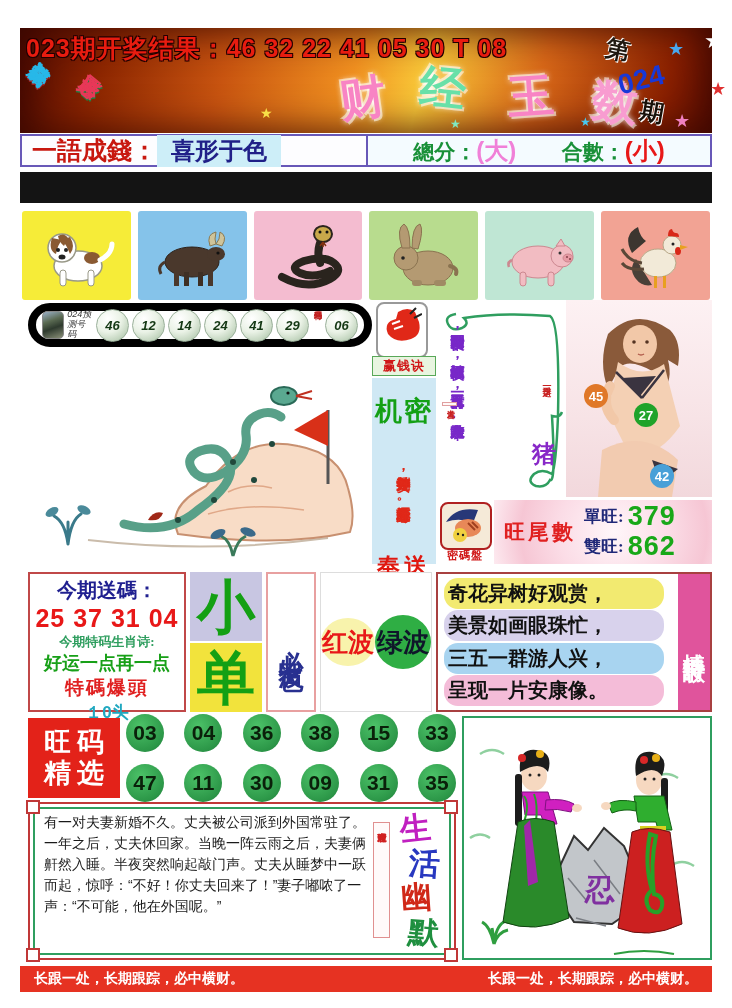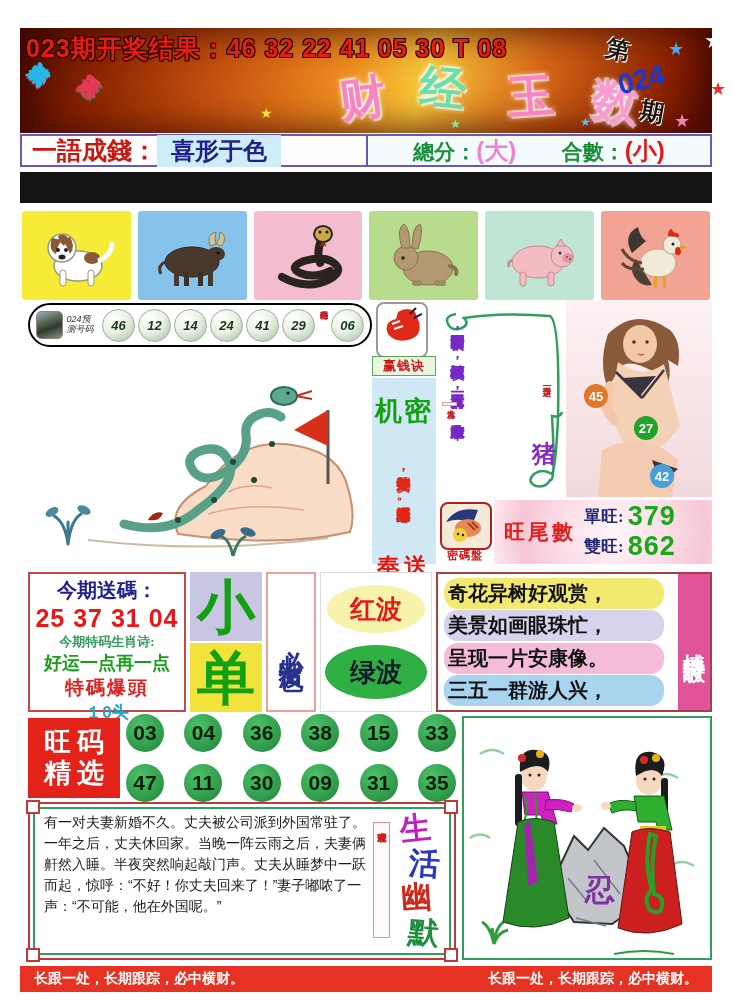--- a/index.html
+++ b/index.html
@@ -51,21 +51,21 @@
 
   .black-bar{left:20px;top:172px;width:692px;height:31px;background:#141414;}
 
   
   .animals{left:22px;top:205px;width:688px;height:95px;display:flex;gap:7px;}
   .animal-tile{flex:1;border-radius:3px;display:flex;align-items:center;justify-content:center;margin-top:6px;}
   .bg-dog{background:#f6ec38;}.bg-ox{background:#85c3ea;}.bg-snake{background:#f4bcd0;}
   .bg-rabbit{background:#b8dc8e;}.bg-pig{background:#bfe6d4;}.bg-rooster{background:#f2a394;}
 
   
-  .pred-bar{left:28px;top:303px;width:344px;height:44px;border:2px solid #000000;border-radius:22px;
+  .pred-bar{left:28px;top:303px;width:344px;height:44px;border:8px solid #000000;border-radius:22px;
     background:#fff;display:flex;align-items:center;box-sizing:border-box;padding:0 6px;gap:3px;}
   .pred-thumb{width:36px;height:26px;border-radius:5px;border:1px solid #888;
     background:linear-gradient(160deg,#9ab0c8 0%,#5a6a52 35%,#2e3a2e 60%,#8a9078 100%);}
   .pred-label{font-size:9px;font-style:italic;color:#333;width:46px;line-height:1.1;}
   .ball{width:31px;height:31px;border-radius:50%;flex:none;
     background:radial-gradient(circle at 35% 28%,#ffffff,#eaf2e6 45%,#bcd0b8 80%,#9ab49a);
     border:1px solid #9ab09a;display:flex;align-items:center;justify-content:center;
     font-family:Liberation Sans, sans-serif;font-style:italic;font-weight:bold;font-size:13px;color:#143814;}
   .special-label{writing-mode:vertical-rl;text-orientation:upright;font-size:8px;color:#c02020;
     font-weight:bold;line-height:1;height:40px;margin:0 1px;}
@@ -95,21 +95,21 @@
   .scroll-hint-label{position:absolute;left:102px;top:80px;writing-mode:vertical-rl;text-orientation:upright;
     font-size:9px;color:#c82020;font-weight:bold;}
   .scroll-hint-value{position:absolute;left:94px;top:138px;font-size:24px;color:#8828c8;font-weight:bold;
     font-family:"Liberation Serif",serif;}
 
   .woman-photo{left:566px;top:300px;width:146px;height:197px;
     background:linear-gradient(180deg,#fdf1f3,#f7e3e6 60%,#f2d8dc);overflow:hidden;}
   .badge{position:absolute;width:24px;height:24px;border-radius:50%;color:#fff;font-weight:bold;
     font-size:13px;display:flex;align-items:center;justify-content:center;}
   .badge45{left:18px;top:84px;background:#e07828;}
-  .badge27{left:68px;top:116px;background:#1fa32a;}
+  .badge27{left:68px;top:103px;background:#1fa32a;}
   .badge42{left:84px;top:164px;background:#48a0d8;}
 
   .codeplate{left:440px;top:502px;width:48px;height:44px;border:2px solid #b02020;border-radius:8px;
     background:#f5ead8;}
   .codeplate-label{left:438px;top:548px;width:54px;text-align:center;color:#d01818;font-weight:bold;
     font-size:11px;font-family:"Liberation Serif",serif;letter-spacing:1px;}
   .wangwei{left:494px;top:500px;width:218px;height:64px;
     background:radial-gradient(circle at 55% 50%,#fff6f9,#fbdce6 45%,#f6c6d4 75%,#fdeaf0);
     display:flex;align-items:center;}
   .wangwei-title{color:#e02020;font-weight:bold;font-size:21px;letter-spacing:3px;margin-left:10px;
@@ -135,21 +135,21 @@
   .xd-bottom{left:190px;top:643px;width:72px;height:69px;background:#f2e33c;display:flex;
     align-items:center;justify-content:center;}
   .xd-char{color:#14a014;font-weight:bold;font-size:58px;line-height:1;}
 
   .bizhong{left:266px;top:572px;width:50px;height:140px;border:2px solid #e8a0a0;background:#fff;
     box-sizing:border-box;display:flex;align-items:center;justify-content:center;}
   .bizhong-text{writing-mode:vertical-rl;text-orientation:upright;color:#283090;font-weight:bold;
     font-size:25px;line-height:1;letter-spacing:6px;font-family:"Liberation Serif",serif;}
 
   .bose-box{left:320px;top:572px;width:112px;height:140px;border:1px solid #ddd;background:#fff;
-    box-sizing:border-box;display:flex;flex-direction:column;align-items:center;justify-content:space-evenly;}
+    box-sizing:border-box;display:flex;flex-direction:row;align-items:center;justify-content:space-evenly;}
   .ellipse{border-radius:50%;display:flex;align-items:center;justify-content:center;
     font-weight:bold;font-size:26px;}
   .red-wave{width:98px;height:48px;background:#f8f3ac;color:#e81818;}
   .green-wave{width:102px;height:54px;background:#2fae44;color:#0f172a;}
 
   .poem-box{left:436px;top:572px;width:276px;height:140px;border:2px solid #a84040;background:#fff;
     box-sizing:border-box;display:flex;}
   .poem-lines{flex:1;display:flex;flex-direction:column;justify-content:space-evenly;padding:3px 14px 3px 6px;}
   .poem-line{border-radius:14px;font-family:"Liberation Serif",serif;font-weight:bold;font-size:20px;
     color:#111;padding:2px 4px;white-space:nowrap;}
@@ -460,22 +460,22 @@
 
   <div class="abs bose-box">
     <div class="ellipse red-wave">红波</div>
     <div class="ellipse green-wave">绿波</div>
   </div>
 
   <div class="abs poem-box">
     <div class="poem-lines">
       <div class="poem-line pl0">奇花异树好观赏，</div>
       <div class="poem-line pl1">美景如画眼珠忙，</div>
+      <div class="poem-line pl2">三五一群游人兴，</div>
       <div class="poem-line pl3">呈现一片安康像。</div>
-      <div class="poem-line pl2">三五一群游人兴，</div>
     </div>
     <div class="poem-label">
       <span class="poem-label-text">博特詩歌</span>
     </div>
   </div>
 
   <div class="abs wangma-title">
     <div class="wm-line">旺码</div>
     <div class="wm-line">精选</div>
   </div>

